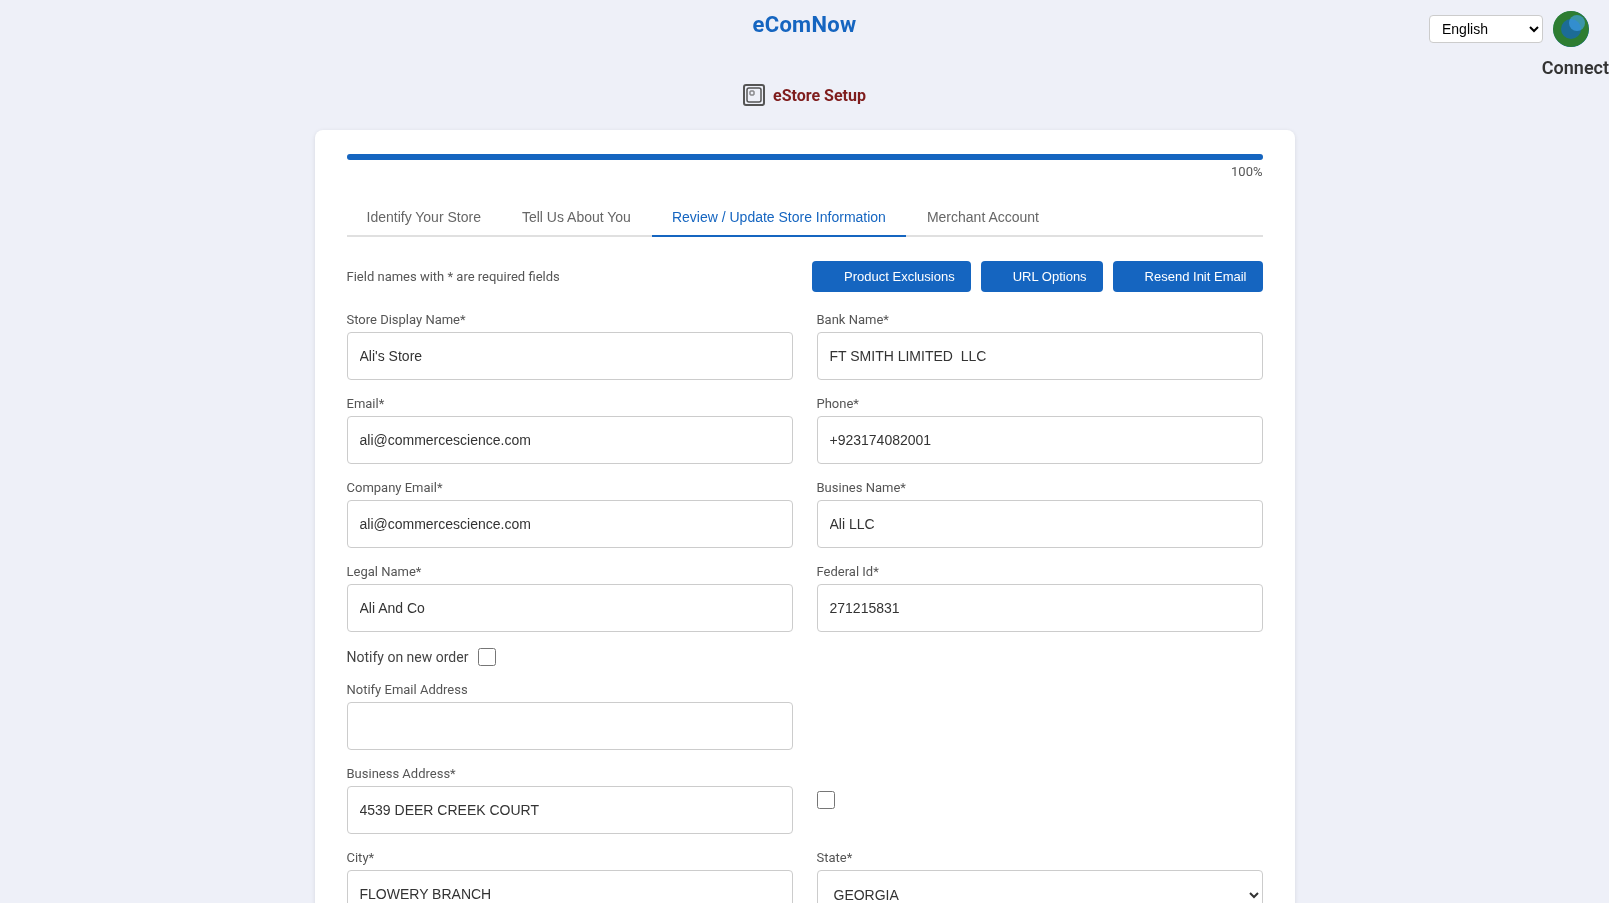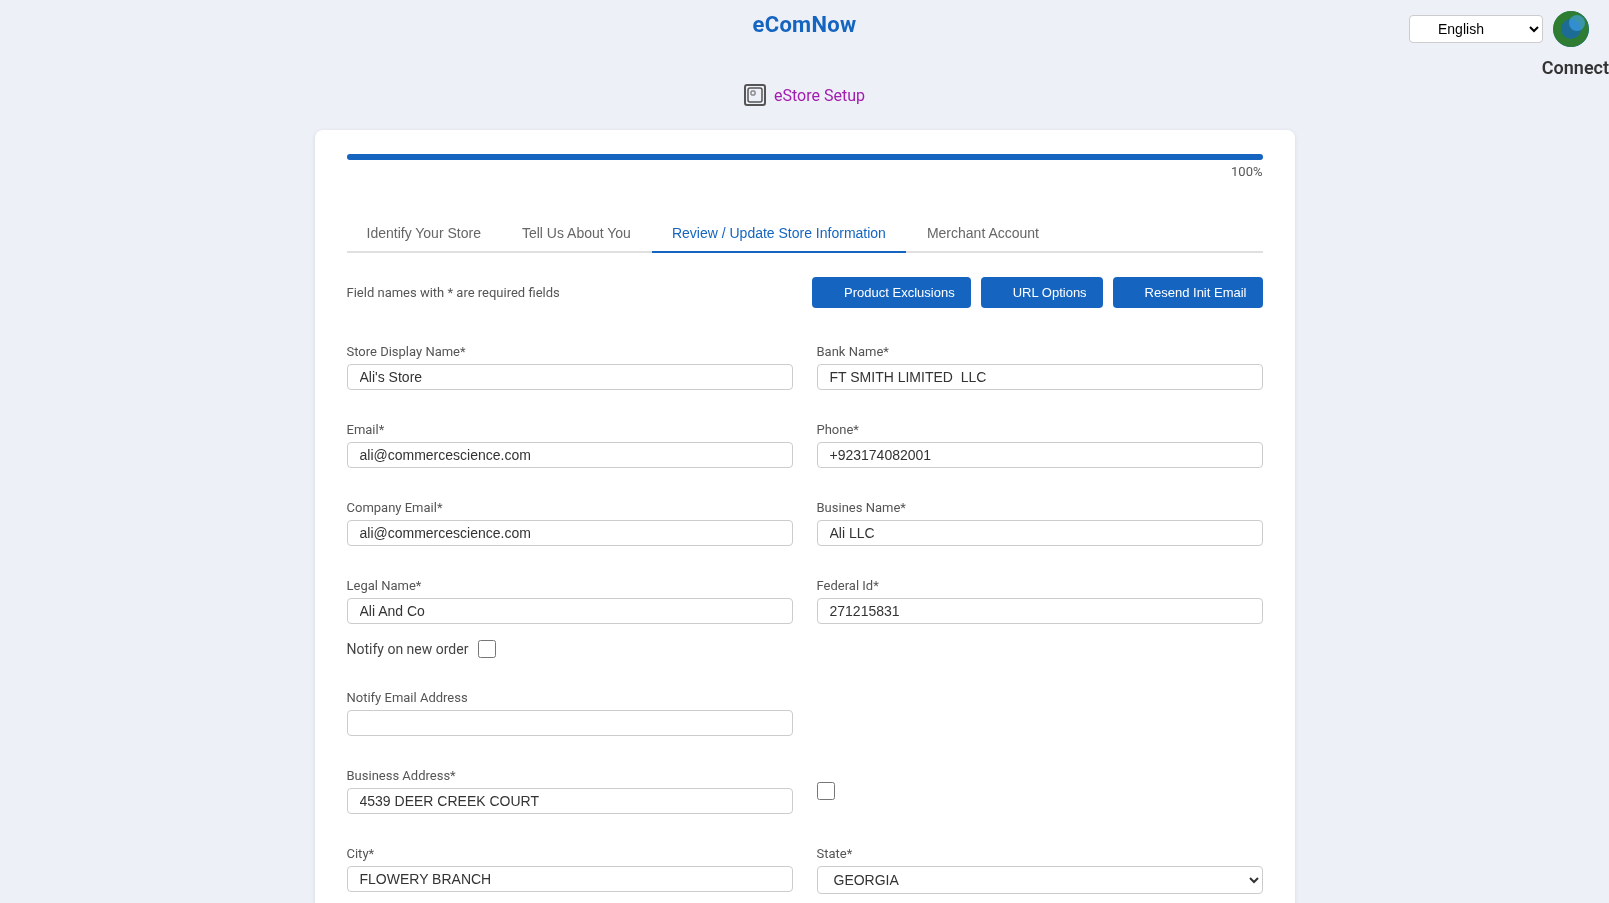--- a/index.html
+++ b/index.html
@@ -32,25 +32,25 @@
       right: 20px;
       top: 50%;
       transform: translateY(-50%);
       display: flex;
       align-items: center;
       gap: 10px;
     }
     .lang-select {
       border: 1px solid #ccc;
       border-radius: 4px;
-      padding: 4px 24px;
+      padding: 4px 8px;
       font-size: 14px;
       background: white;
       cursor: pointer;
-      width: 134px;
+      width: 114px;
     }
     .avatar {
       width: 36px;
       height: 36px;
       border-radius: 50%;
       background: linear-gradient(135deg, #4caf50 0%, #1565c0 60%, #1976d2 100%);
       overflow: hidden;
       display: flex;
       align-items: center;
       justify-content: center;
@@ -64,43 +64,43 @@
       font-weight: 600;
       color: #333;
       margin-bottom: 6px;
     }
     .estore-setup {
       display: flex;
       align-items: center;
       justify-content: center;
       gap: 8px;
       font-size: 16px;
-      font-weight: 400;
-      color: #a21caf;
+      font-weight: 700;
+      color: #7f1d1d;
     }
     .store-icon {
       width: 22px;
       height: 22px;
       border: 2px solid #555;
       border-radius: 3px;
       position: relative;
       display: inline-flex;
       align-items: center;
       justify-content: center;
     }
     .main-card {
       background: white;
       border-radius: 8px;
       margin: 16px auto;
       max-width: 980px;
       padding: 24px 32px 32px;
       box-shadow: 0 1px 4px rgba(0,0,0,0.1);
     }
     .progress-bar-wrapper {
-      margin-bottom: 36px;
+      margin-bottom: 20px;
     }
     .progress-bar-bg {
       height: 6px;
       background: #e0e0e0;
       border-radius: 3px;
       position: relative;
     }
     .progress-bar-fill {
       height: 6px;
       background: #1565c0;
@@ -163,32 +163,31 @@
     }
     .form-row {
       display: flex;
       gap: 24px;
       margin-bottom: 16px;
     }
     .form-group {
       flex: 1;
       display: flex;
       flex-direction: column;
-      margin-top: 16px;
     }
     label {
       font-size: 13px;
       color: #555;
       margin-bottom: 5px;
       font-weight: 400;
     }
     .form-control {
       border: 1px solid #ccc;
       border-radius: 4px;
-      padding: 4px 12px;
+      padding: 15px 12px;
       font-size: 14px;
       color: #333;
       width: 100%;
       background: white;
     }
     select.form-control {
       appearance: auto;
       cursor: pointer;
     }
     .checkbox-row {

